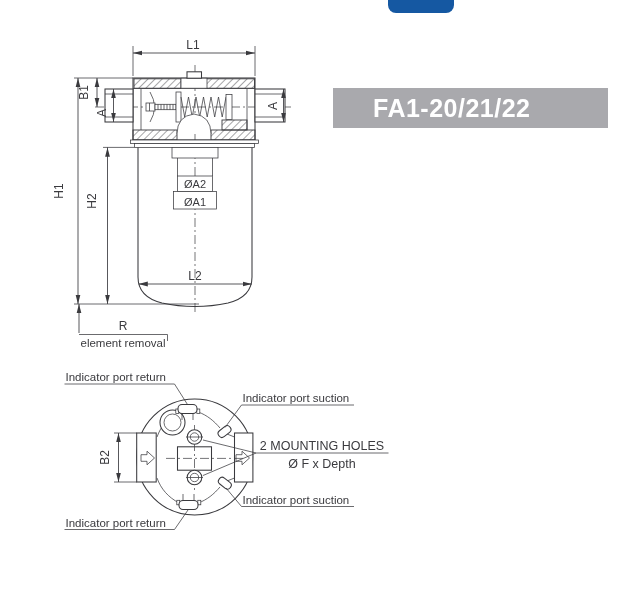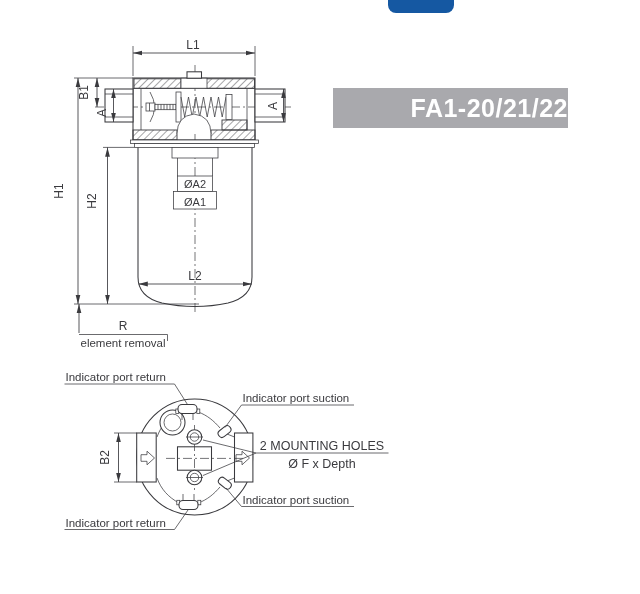--- a/index.html
+++ b/index.html
@@ -1,21 +1,21 @@
 <!DOCTYPE html>
 <html><head>
 <meta charset="utf-8">
 <style>
   html,body{margin:0;padding:0;background:#f6f6f6;}
   .stage{position:relative;width:640px;height:594px;background:#ffffff;overflow:hidden;
          font-family:"Liberation Sans",sans-serif;}
   .blue-tab{position:absolute;left:388px;top:-9px;width:66px;height:22px;
             background:#1558a2;border-radius:8px;}
   .banner{position:absolute;left:333px;top:88px;width:235px;height:40px;background:#a9a9ad;
-          display:flex;align-items:center;justify-content:flex-end;}
+          display:flex;align-items:center;justify-content:flex-start;padding-left:40px;}
   .banner span{color:#ffffff;font-weight:bold;font-size:25px;letter-spacing:.5px;}
   svg{position:absolute;left:0;top:0;}
   .ln{stroke:#3a3a3e;stroke-width:1.05;fill:none;}
   .lnt{stroke:#3a3a3e;stroke-width:.75;fill:none;}
   .wh{stroke:#3a3a3e;stroke-width:1.05;fill:#ffffff;}
   .wht{stroke:#3a3a3e;stroke-width:.75;fill:#ffffff;}
   .hat{stroke:#3a3a3e;stroke-width:.9;fill:url(#hatch);}
   .cl{stroke:#3a3a3e;stroke-width:.7;fill:none;stroke-dasharray:9 3 2 3;}
   .dim{stroke:#3a3a3e;stroke-width:.85;fill:none;}
   text{fill:#3a3a3e;}

